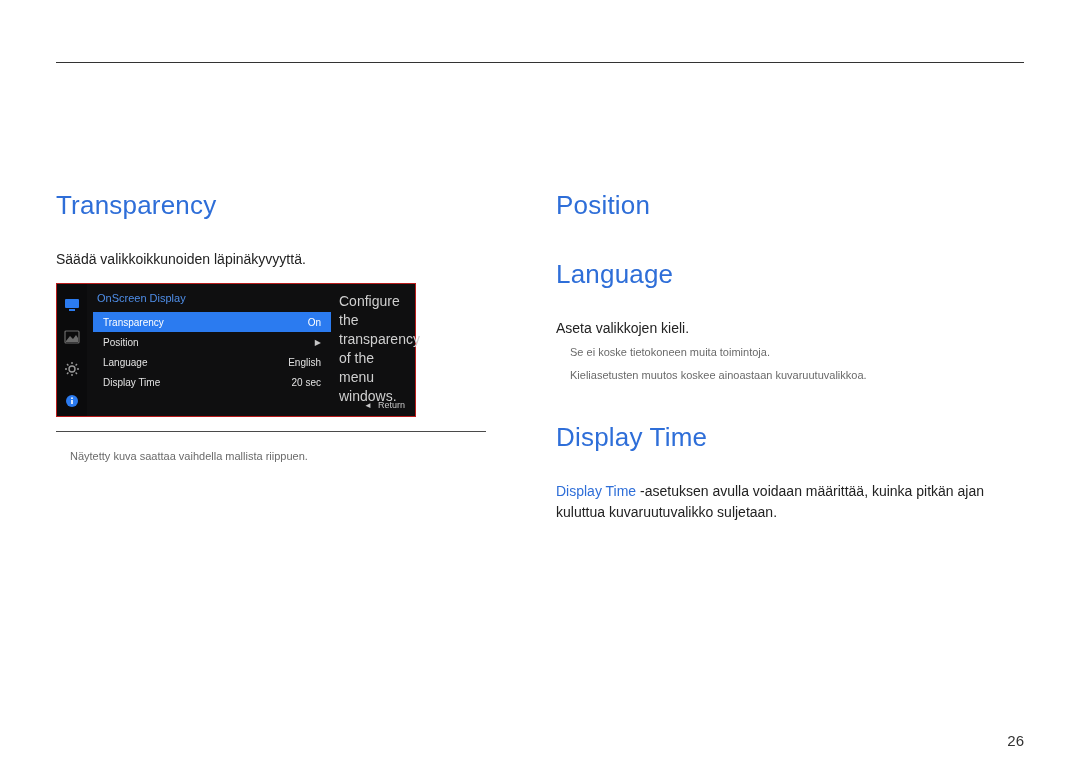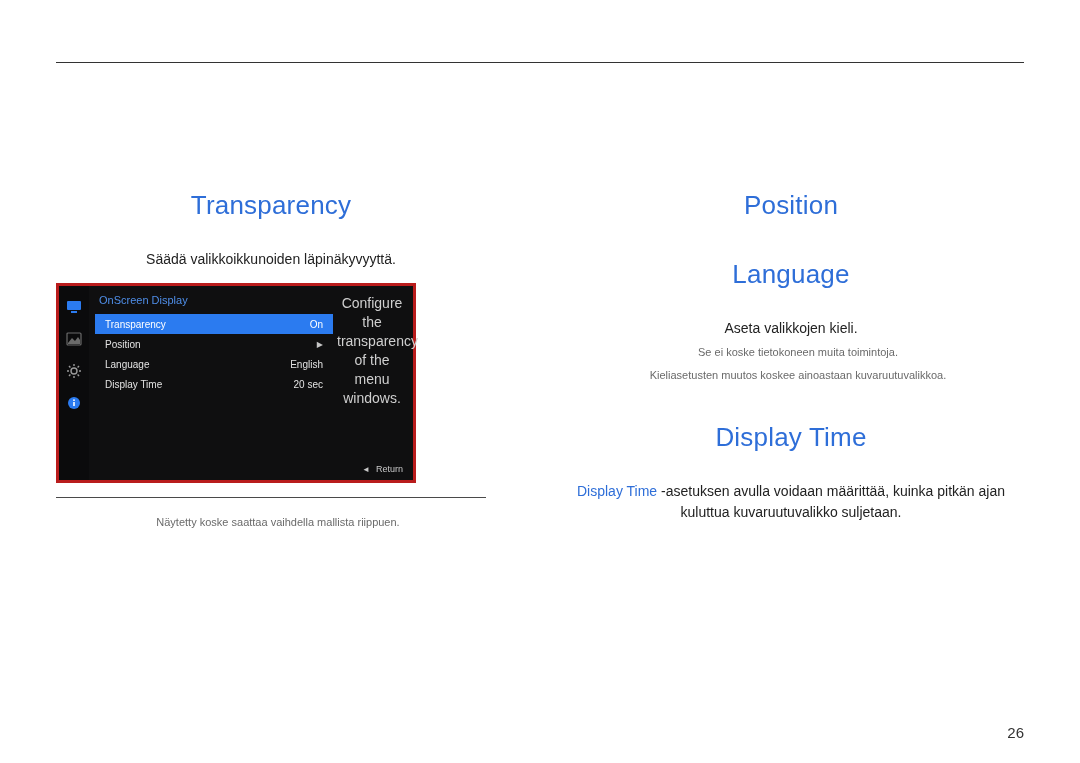--- a/index.html
+++ b/index.html
@@ -1,39 +1,39 @@
 <!DOCTYPE html>
 <html><head>
 <meta charset="utf-8">
 <style>
   * { margin: 0; padding: 0; box-sizing: border-box; }
   html, body { width: 1080px; height: 763px; background: #ffffff; font-family: Arial, Helvetica, sans-serif; color: #222; }
-  .page { position: relative; width: 1080px; height: 763px; text-align: center; }
+  .page { position: relative; width: 1080px; height: 763px; }
   .rule-top { position: absolute; left: 56px; right: 56px; top: 62px; border-top: 1px solid #333; }
   .col-left { position: absolute; left: 56px; top: 190px; width: 430px; }
   .col-right { position: absolute; left: 556px; top: 190px; width: 470px; }
   h2.section { color: #2e6ed8; font-size: 26px; font-weight: 500; letter-spacing: 0.2px; margin-bottom: 28px; }
   .body-text { font-size: 14px; color: #222; line-height: 1.45; }
   .note-text { font-size: 11px; color: #6a6a6a; line-height: 1.55; margin-top: 6px; margin-left: 14px; }
   .caption { font-size: 11px; color: #6a6a6a; margin-top: 18px; margin-left: 14px; }
   .hr-under-osd { border: none; border-top: 1px solid #4a4a4a; margin-top: 14px; width: 430px; }
   
-  .osd { margin-top: 14px; width: 360px; height: 200px; background: #0f0f10; border: 3px solid #b91c1c; position: relative; font-size: 10px; color: #d7d7d7; }
+  .osd { margin-top: 14px; width: 360px; height: 134px; background: #0f0f10; border: 1px solid #b91c1c; position: relative; font-size: 10px; color: #d7d7d7; }
   .osd-sidebar { position: absolute; left: 0; top: 0; bottom: 0; width: 30px; background: #0b0b0c; display: flex; flex-direction: column; align-items: center; padding-top: 14px; gap: 18px; }
   .osd-side-icon { width: 16px; height: 14px; display: flex; align-items: center; justify-content: center; }
   .osd-header { position: absolute; left: 40px; top: 8px; color: #4f8ee8; font-size: 11px; }
   .osd-menu { position: absolute; left: 36px; top: 28px; width: 238px; }
   .osd-row { display: flex; justify-content: space-between; align-items: center; height: 20px; padding: 0 10px; color: #e2e2e2; font-size: 10px; }
   .osd-row.selected { background: #2b7bf0; color: #fff; }
   .osd-row .arrow { font-size: 8px; color: #c6c6c6; }
   .osd-infobox { position: absolute; right: 6px; top: 8px; width: 70px; font-size: 14px; line-height: 1.35; color: #cfcfcf; }
   .osd-footer { position: absolute; right: 10px; bottom: 6px; font-size: 9px; color: #c8c8c8; display: flex; align-items: center; gap: 6px; }
   .osd-footer .tri { font-size: 8px; color: #c8c8c8; }
   .right-block { margin-bottom: 38px; }
-  .page-number { position: absolute; right: 56px; bottom: 22px; font-size: 15px; color: #333; }
+  .page-number { position: absolute; right: 56px; bottom: 14px; font-size: 15px; color: #333; }
   .dt-inline { color: #2e6ed8; }
   svg { display: block; }
 </style>
 </head>
 <body>
 
 <div class="page">
   <div class="rule-top"></div>
 
   <div class="col-left">
@@ -102,21 +102,21 @@
         <div>of the menu</div>
         <div>windows.</div>
       </div>
       <div class="osd-footer">
         <span class="tri">◄</span>
         <span>Return</span>
       </div>
     </div>
 
     <hr class="hr-under-osd">
-    <p class="caption">Näytetty koske saattaa vaihdella mallista riippuen.</p>
+    <p class="caption">Näytetty kuva saattaa vaihdella mallista riippuen.</p>
   </div>
 
   <div class="col-right">
     <div class="right-block">
       <h2 class="section">Position</h2>
     </div>
 
     <div class="right-block">
       <h2 class="section">Language</h2>
       <p class="body-text">Aseta valikkojen kieli.</p>

